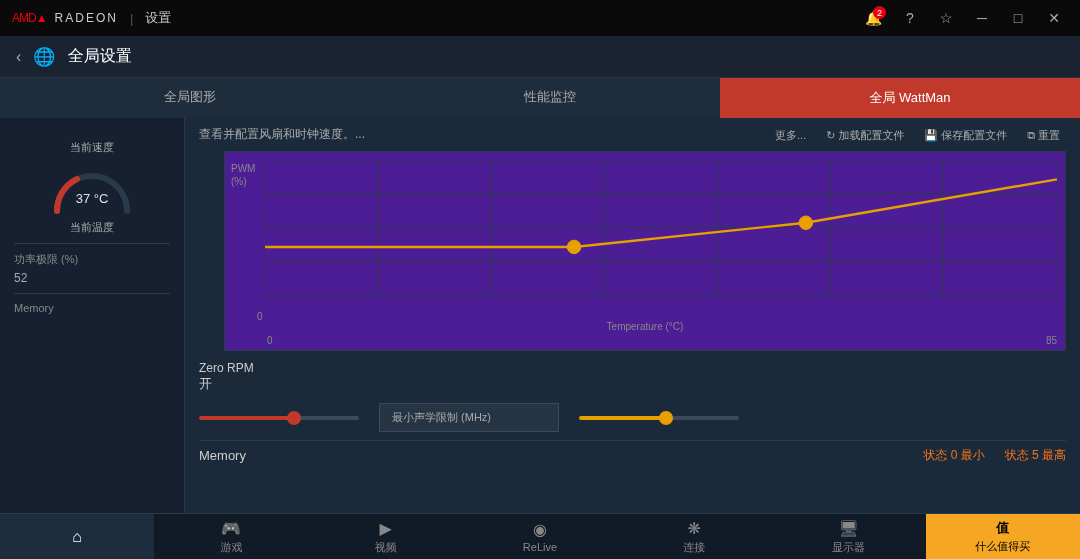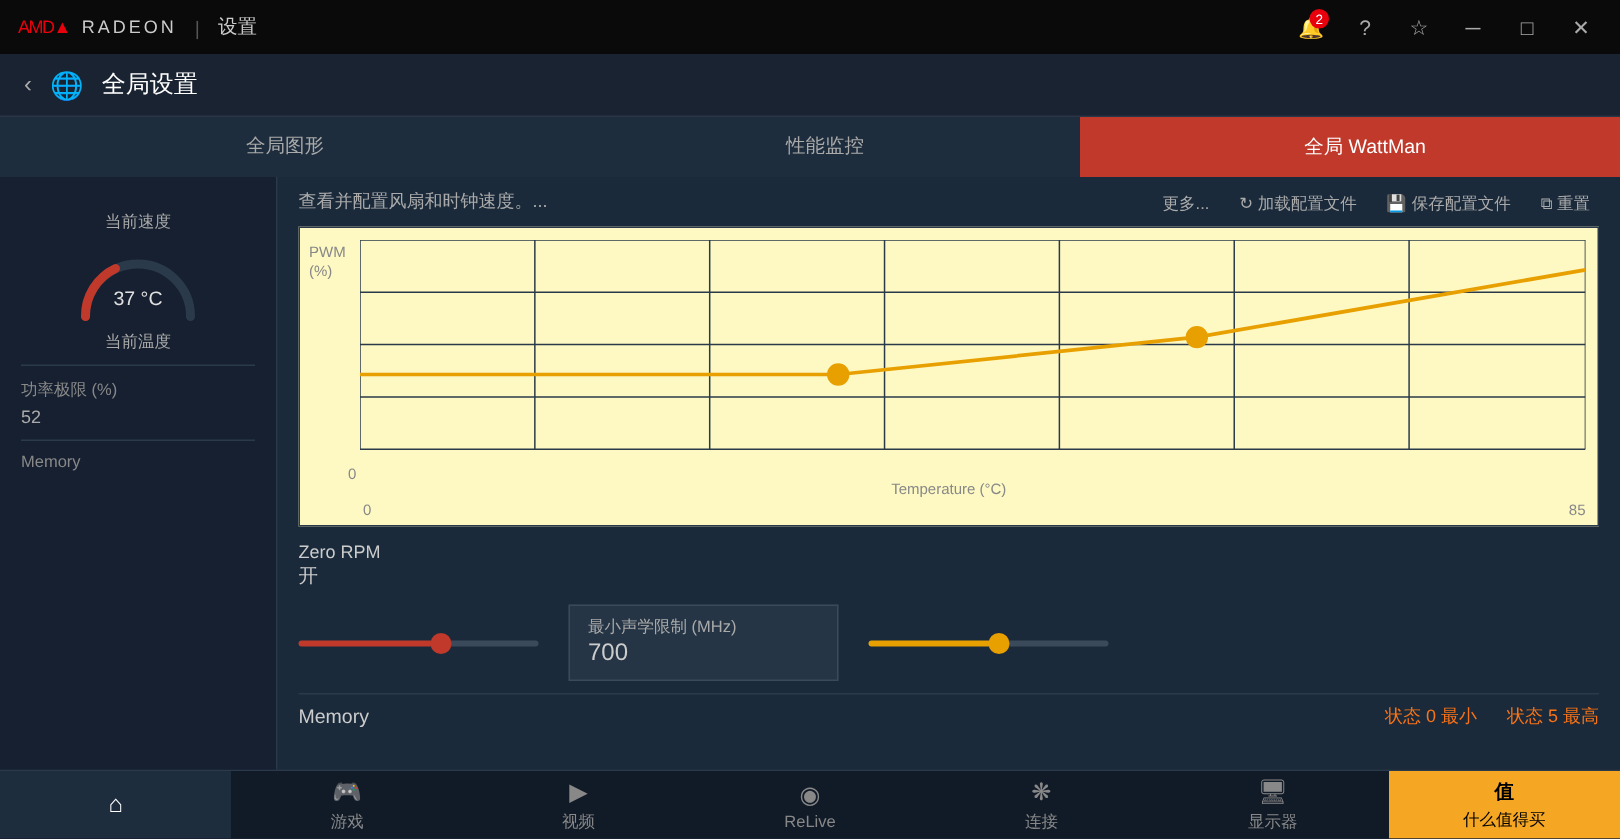--- a/index.html
+++ b/index.html
@@ -234,25 +234,26 @@
       font-size: 11px;
       cursor: pointer;
       display: flex;
       align-items: center;
       gap: 3px;
       padding: 2px 6px;
     }
 
     
     .chart-area {
-      background: #fef9c3;
+      background: #4c1d95;
       border: 1px solid #2a3a4a;
       height: 200px;
       position: relative;
       margin-bottom: 10px;
+      margin-left: 25px;
     }
     .chart-y-label {
       position: absolute;
       left: 6px;
       top: 10px;
       font-size: 10px;
       color: #888;
       line-height: 1.3;
     }
     .chart-x-label {
@@ -529,21 +530,20 @@
       </div>
     </div>
 
     <div class="sliders-row">
       <div class="slider-group">
         <input type="range" class="custom-slider slider-red" value="60" min="0" max="100" style="">
       </div>
 
       <div style="background:#253545; border:1px solid #3a4a5a; padding:6px 12px; min-width:180px;">
         <div class="slider-label">最小声学限制 (MHz)</div>
-        <div style="font-size:16px; color:#ccc; margin:2px 0;">700</div>
       </div>
 
       <div class="slider-group">
         <input type="range" class="custom-slider slider-yellow" value="55" min="0" max="100" style="">
       </div>
     </div>
 
     <div class="memory-row">
       <span class="memory-label">Memory</span>
       <div class="state-labels">

